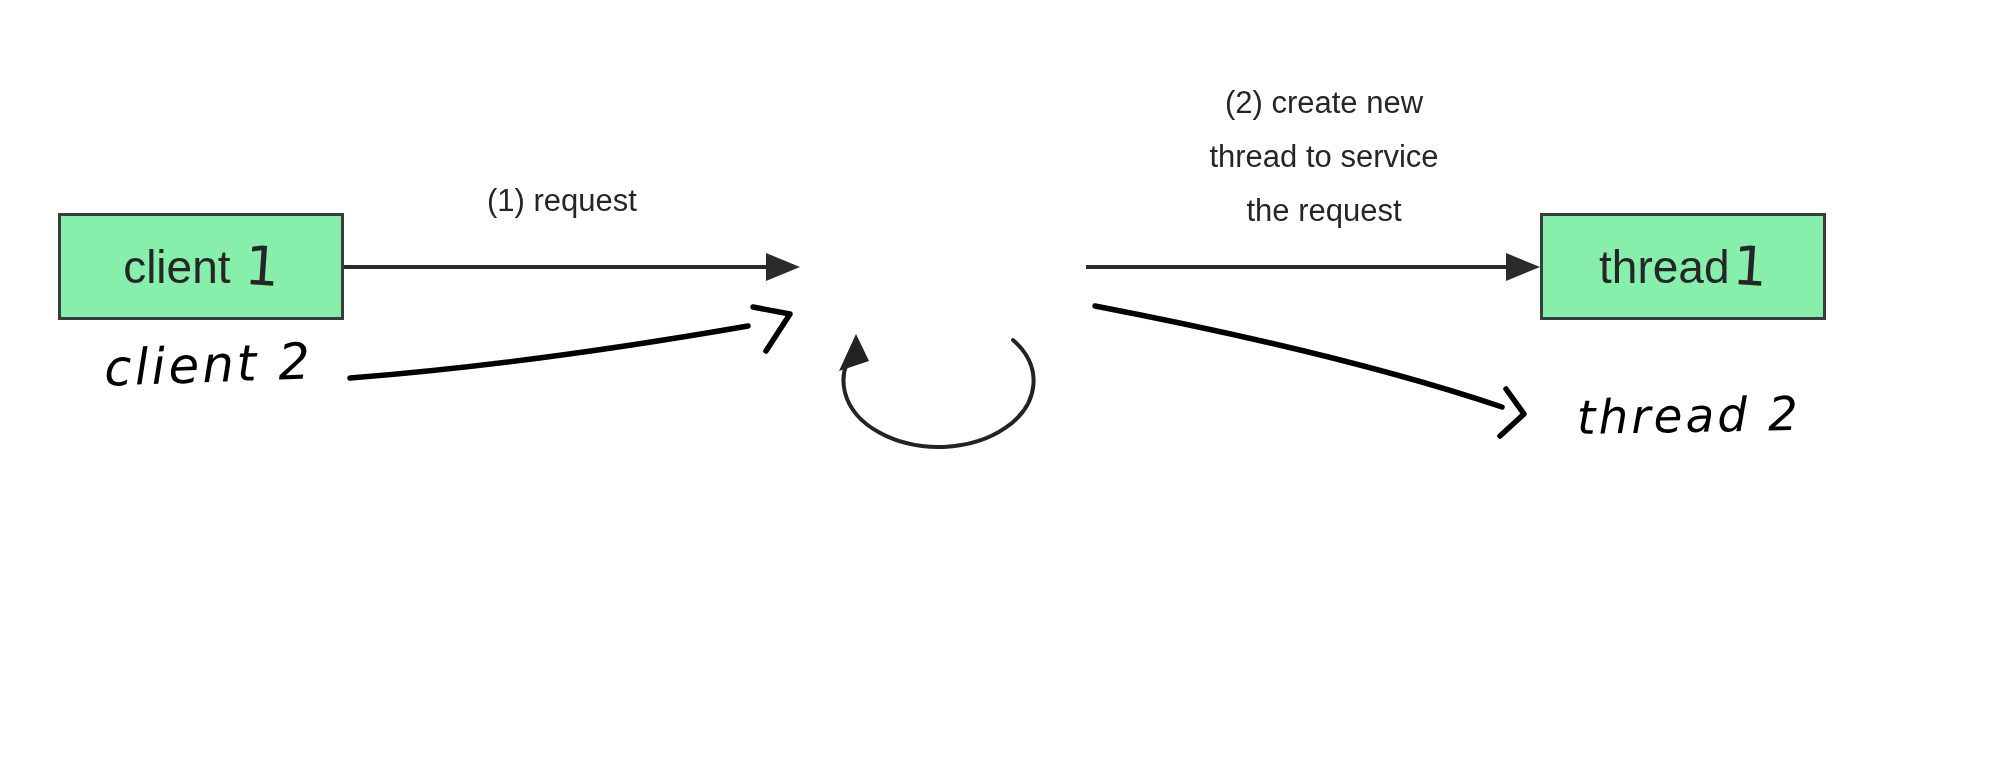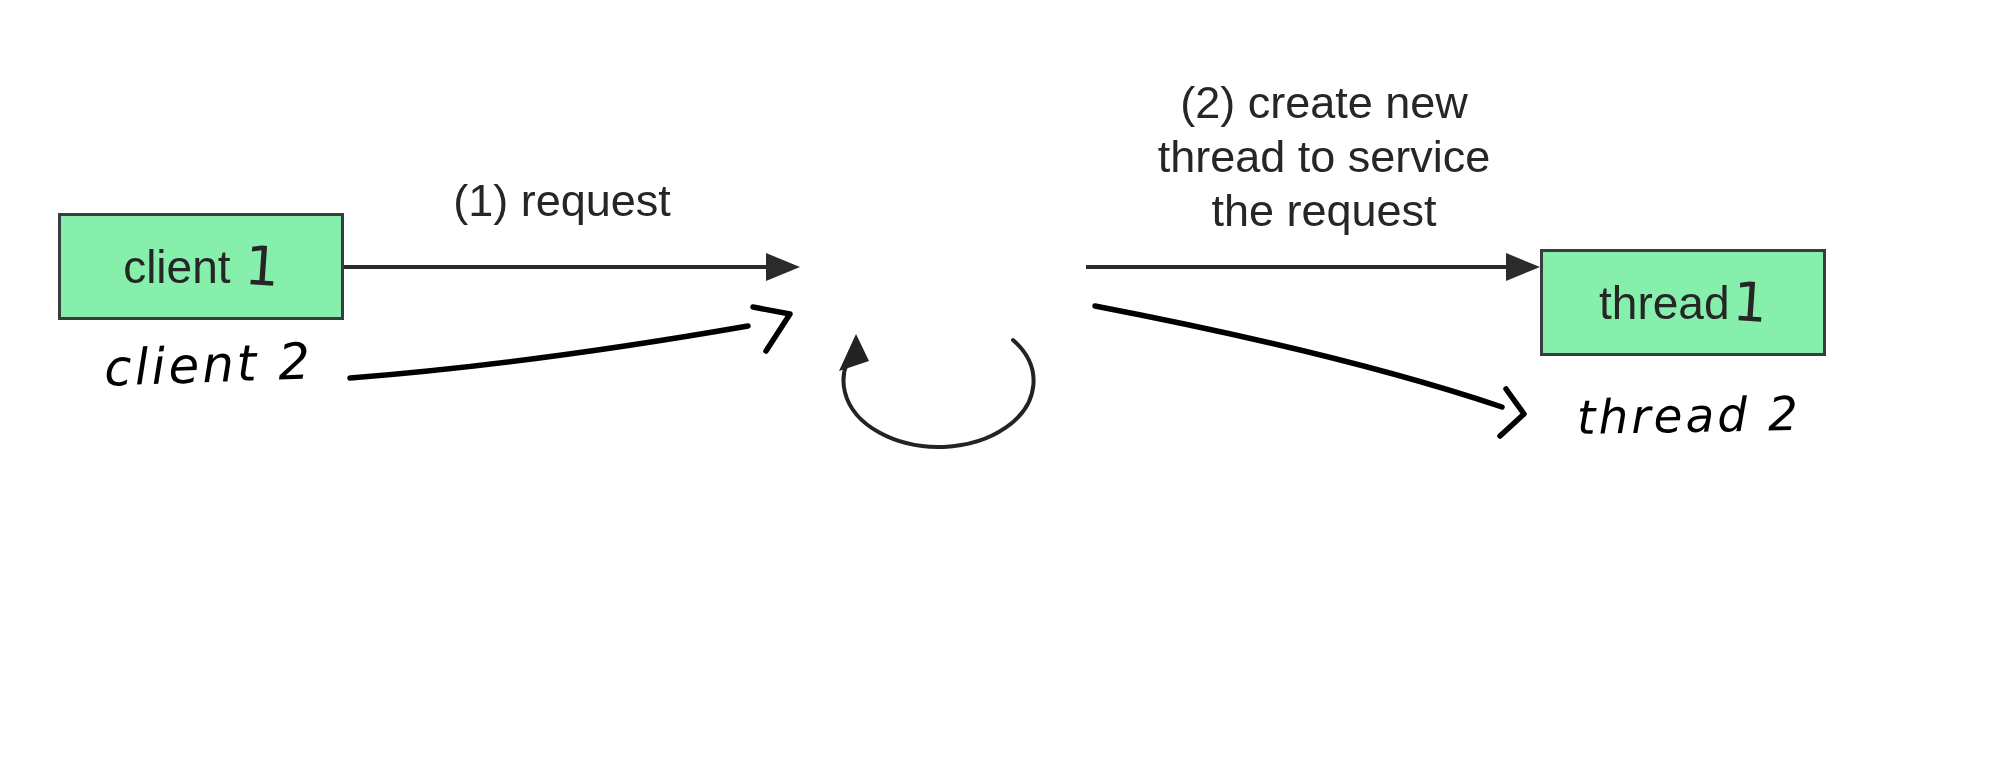--- a/index.html
+++ b/index.html
@@ -31,39 +31,39 @@
     box-sizing: border-box;
     display: flex;
     align-items: center;
     justify-content: center;
     font-size: 46px;
     color: #262626;
     white-space: nowrap;
   }
   .node-client { left: 58px;   top: 213px; width: 286px; height: 107px; }
   .node-server { left: 799px;  top: 213px; width: 287px; height: 107px; }
-  .node-thread { left: 1540px; top: 213px; width: 286px; height: 107px; margin-top: 36px; }
+  .node-thread { left: 1540px; top: 213px; width: 286px; height: 107px; }
   
   .hand-suffix {
     display: inline-block;
     font-family: "DejaVu Sans", sans-serif;
     font-weight: 400;
     font-size: 54px;
     transform: rotate(4deg);
     line-height: 1;
   }
   .node-client .hand-suffix { margin-left: 14px; }
   .node-thread .hand-suffix { margin-left: 3px; }
   
   .step-label {
     position: absolute;
     transform: translateX(-50%);
     text-align: center;
     white-space: pre-line;
-    font-size: 45px;
+    font-size: 31px;
     line-height: 54px;
     color: #262626;
   }
   .step1 { left: 562px;  top: 128px; margin-top: 46px; }
   .step2 { left: 1324px; top: 76px;  }
   .step3 { left: 915px;  top: 546px; line-height: 56px; }
   
   .handwritten {
     position: absolute;
     font-family: "DejaVu Sans", sans-serif;

